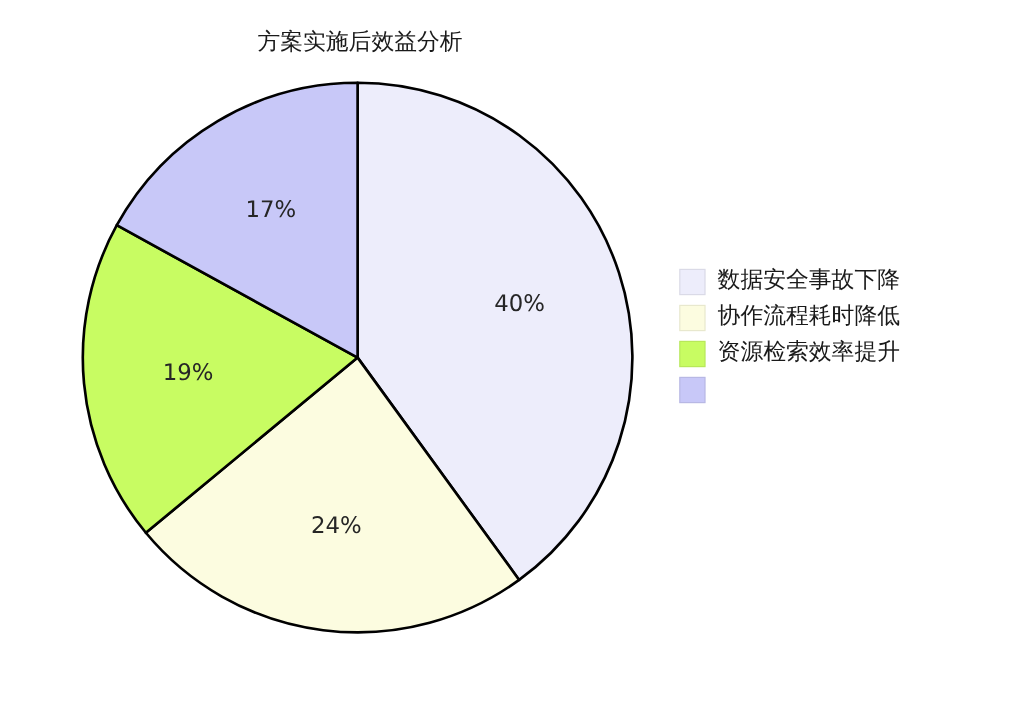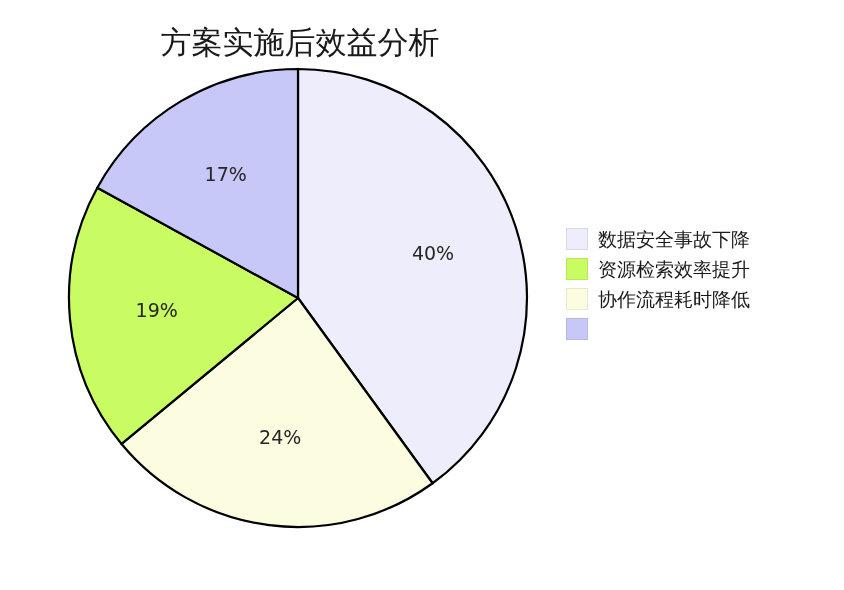--- a/index.html
+++ b/index.html
@@ -20,21 +20,21 @@
     width: 844px;
     height: 590px;
     background: #ffffff;
   }
   #chart-title {
     position: absolute;
     left: 0;
     top: 22px;
     width: 600px;
     text-align: center;
-    font-size: 31px;
+    font-size: 19px;
     color: #1a1a1a;
     font-family: "DejaVu Sans", "Liberation Sans", sans-serif;
     letter-spacing: 0px;
     white-space: nowrap;
   }
   #pie-svg {
     position: absolute;
     left: 0;
     top: 0;
   }
@@ -53,21 +53,21 @@
   #legend {
     position: absolute;
     left: 566px;
     top: 224px;
     display: flex;
     flex-direction: column;
     gap: 0px;
   }
   .legend-row {
     display: flex;
-    align-items: center;
+    align-items: flex-start;
     height: 30px;
   }
   .legend-swatch {
     width: 22px;
     height: 22px;
     border: 1px solid rgba(0,0,0,0.08);
     box-sizing: border-box;
     flex: 0 0 auto;
   }
   .legend-label {
@@ -100,25 +100,25 @@
         <text x="225.7" y="175.8" class="slice-label">17%</text>
       </g>
   </svg>
 
   <div id="legend">
       <div class="legend-row">
         <span class="legend-swatch" style="background: rgb(237, 237, 251);"></span>
         <span class="legend-label">数据安全事故下降</span>
       </div>
       <div class="legend-row">
+        <span class="legend-swatch" style="background: rgb(252, 252, 224);"></span>
+        <span class="legend-label">协作流程耗时降低</span>
+      </div>
+      <div class="legend-row">
         <span class="legend-swatch" style="background: rgb(200, 252, 98);"></span>
         <span class="legend-label">资源检索效率提升</span>
-      </div>
-      <div class="legend-row">
-        <span class="legend-swatch" style="background: rgb(252, 252, 224);"></span>
-        <span class="legend-label">协作流程耗时降低</span>
       </div>
       <div class="legend-row">
         <span class="legend-swatch" style="background: rgb(200, 200, 248);"></span>
       </div>
     </div>
 
 </div>
 
 </body></html>

